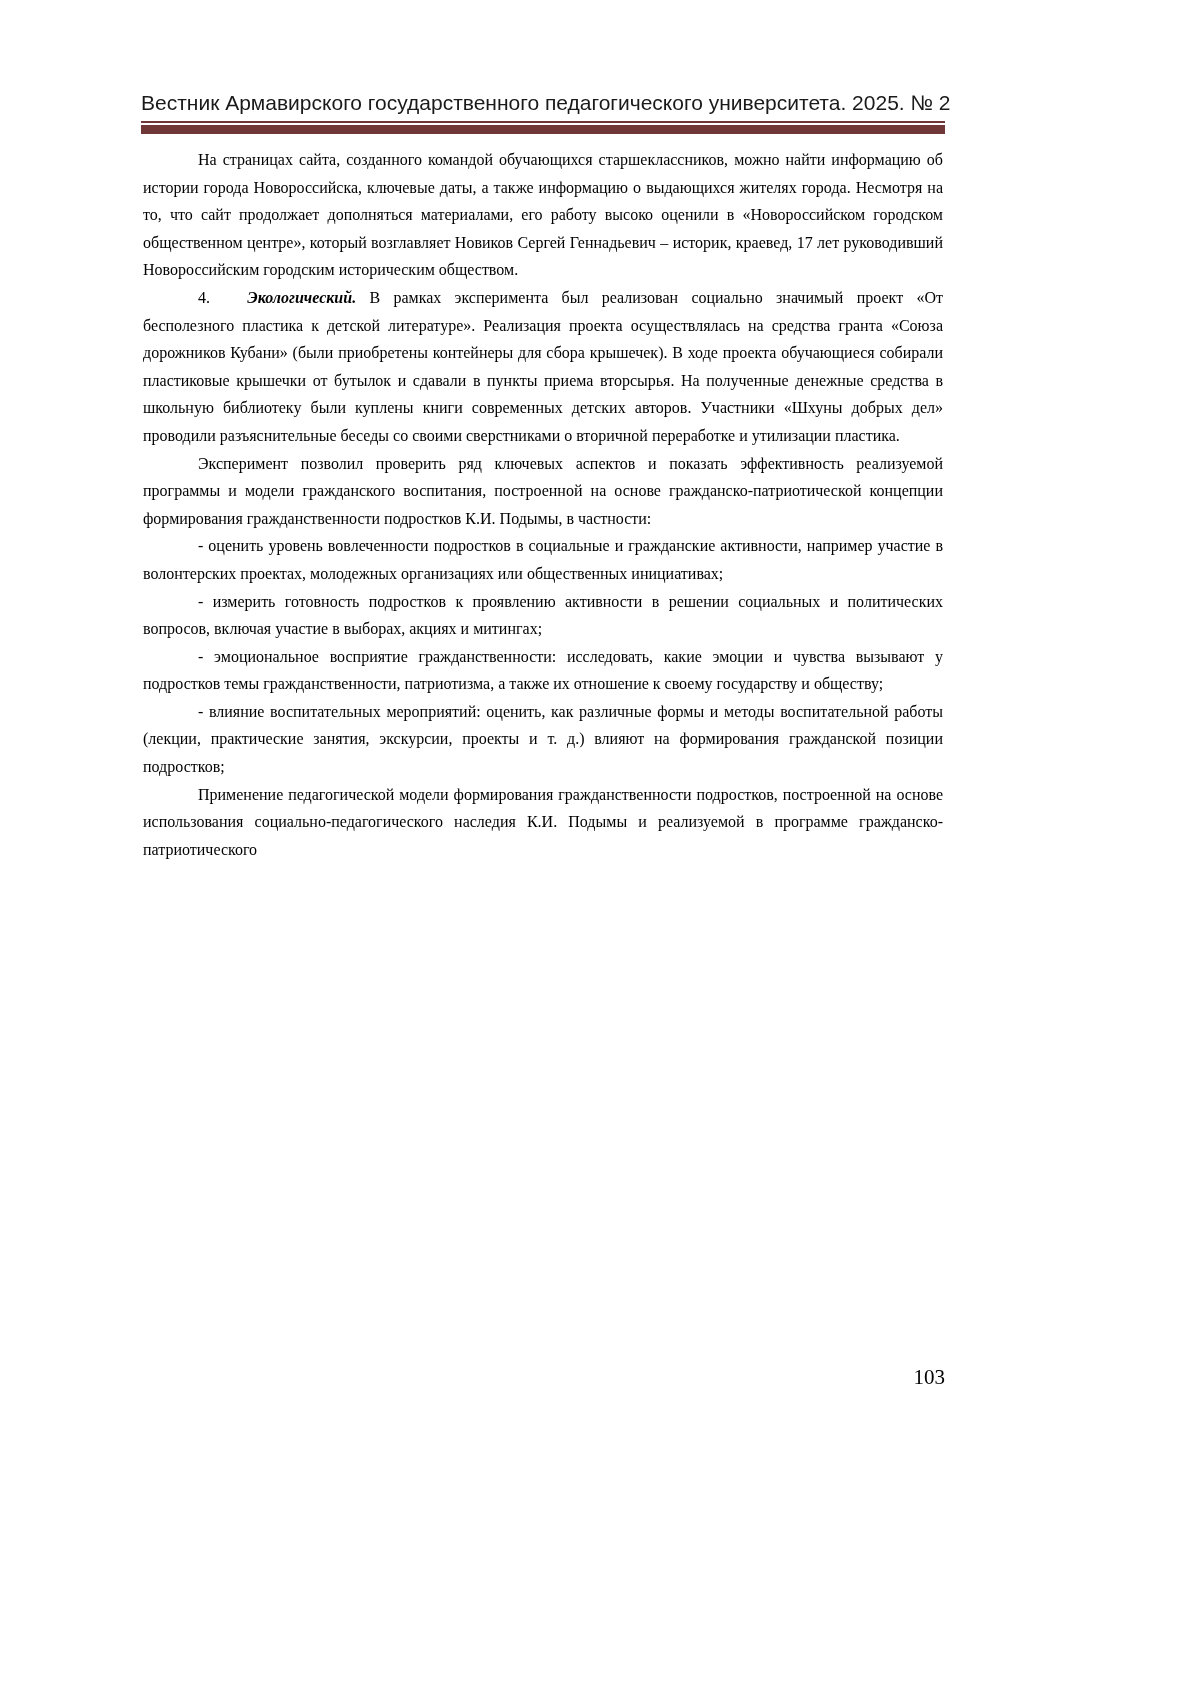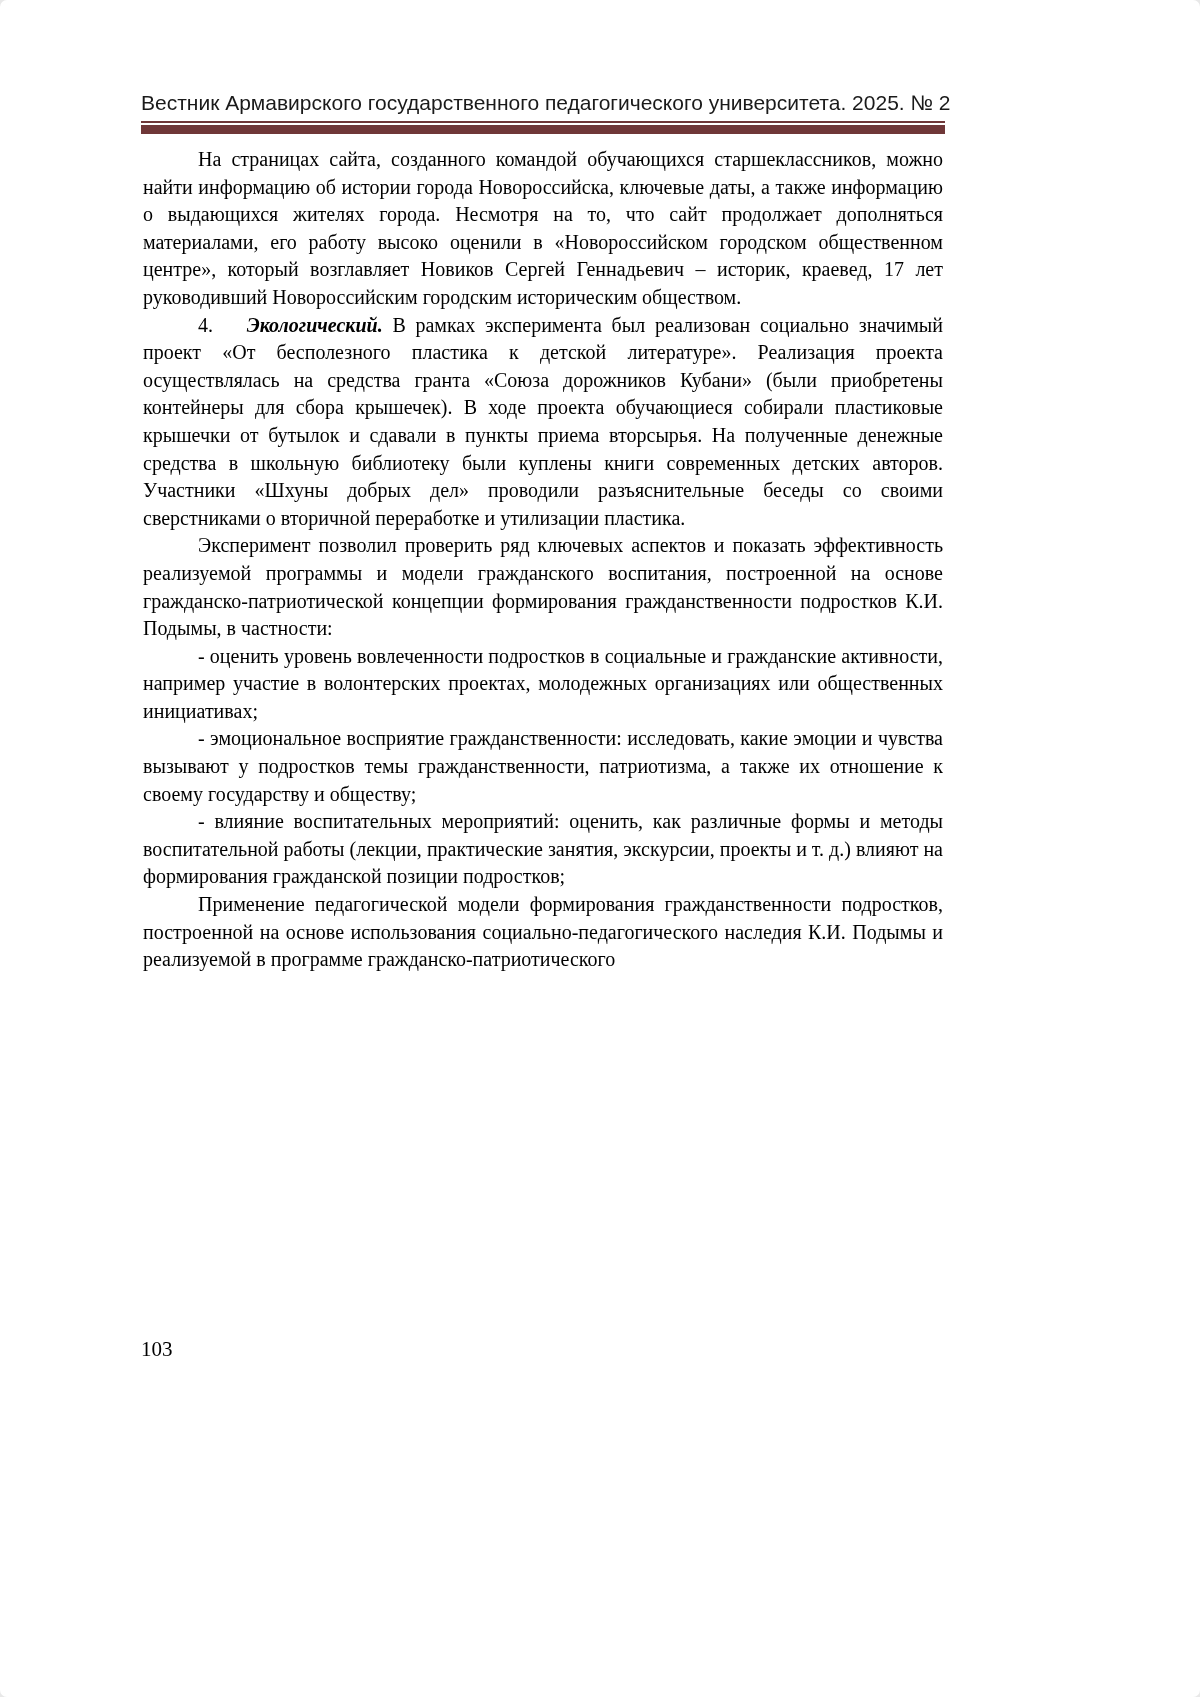--- a/index.html
+++ b/index.html
@@ -9,21 +9,20 @@
   }
   .page {
     position: relative;
     width: 1200px;
     height: 1697px;
     margin: 0 auto;
     background: #ffffff;
     color: #000000;
     font-family: "Liberation Serif", "DejaVu Serif", serif;
     overflow: hidden;
-    border-radius: 7px;
   }
   .content-col {
     position: absolute;
     left: 141px;
     width: 804px;
   }
   
   .running-header {
     top: 90px;
   }
@@ -43,40 +42,40 @@
   .rule-thick {
     margin-top: 2px;
     height: 9px;
     background: #6f3738;
   }
   
   .body-text {
     top: 146px;
     left: 143px;
     width: 800px;
-    font-size: 20px;
+    font-size: 16px;
     line-height: 27.6px;
     text-align: justify;
   }
   .body-text p {
     margin: 0;
     padding: 0;
     text-indent: 55px;
     hyphens: auto;
     -webkit-hyphens: auto;
   }
   .bi {
     font-weight: bold;
     font-style: italic;
     margin-left: 24px;
   }
   
   .page-footer {
-    top: 1336px;
-    text-align: left;
+    top: 1364px;
+    text-align: right;
     font-size: 21px;
     line-height: 26px;
   }
 </style>
 </head>
 <body>
 
 <div class="page">
 
   <header class="content-col running-header">
@@ -88,20 +87,21 @@
   <main class="content-col body-text">
     <p>На страницах сайта, созданного командой обучающихся старшеклассников, можно найти информацию об истории города Новороссийска, ключевые даты, а также информацию о выдающихся жителях города. Несмотря на то, что сайт продолжает дополняться материалами, его работу высоко оценили в «Новороссийском городском общественном центре», который возглавляет Новиков Сергей Геннадьевич – историк, краевед, 17 лет руководивший Новороссийским городским историческим обществом.</p>
 
     <p><span>4.</span> <span class="bi">Экологический.</span> <span>В рамках эксперимента был реализован социально значимый проект «От бесполезного пластика к детской литературе». Реализация проекта осуществлялась на средства гранта «Союза дорожников Кубани» (были приобретены контейнеры для сбора крышечек). В ходе проекта обучающиеся собирали пластиковые крышечки от бутылок и сдавали в пункты приема вторсырья. На полученные денежные средства в школьную библиотеку были куплены книги современных детских авторов. Участники «Шхуны добрых дел» проводили разъяснительные беседы со своими сверстниками о вторичной переработке и утилизации пластика.</span></p>
 
     <p>Эксперимент позволил проверить ряд ключевых аспектов и показать эффективность реализуемой программы и модели гражданского воспитания, построенной на основе гражданско-патриотической концепции формирования гражданственности подростков К.И. Подымы, в частности:</p>
 
 
     <p>- оценить уровень вовлеченности подростков в социальные и гражданские активности, например участие в волонтерских проектах, молодежных организациях или общественных инициативах;</p>
 
+    <p>- измерить готовность подростков к проявлению активности в решении социальных и политических вопросов, включая участие в выборах, акциях и митингах;</p>
 
 
     <p>- эмоциональное восприятие гражданственности: исследовать, какие эмоции и чувства вызывают у подростков темы гражданственности, патриотизма, а также их отношение к своему государству и обществу;</p>
 
     <p>- влияние воспитательных мероприятий: оценить, как различные формы и методы воспитательной работы (лекции, практические занятия, экскурсии, проекты и т. д.) влияют на формирования гражданской позиции подростков;</p>
 
 
     <p>Применение педагогической модели формирования гражданственности подростков, построенной на основе использования социально-педагогического наследия К.И. Подымы и реализуемой в программе гражданско-патриотического</p>
   </main>
 

